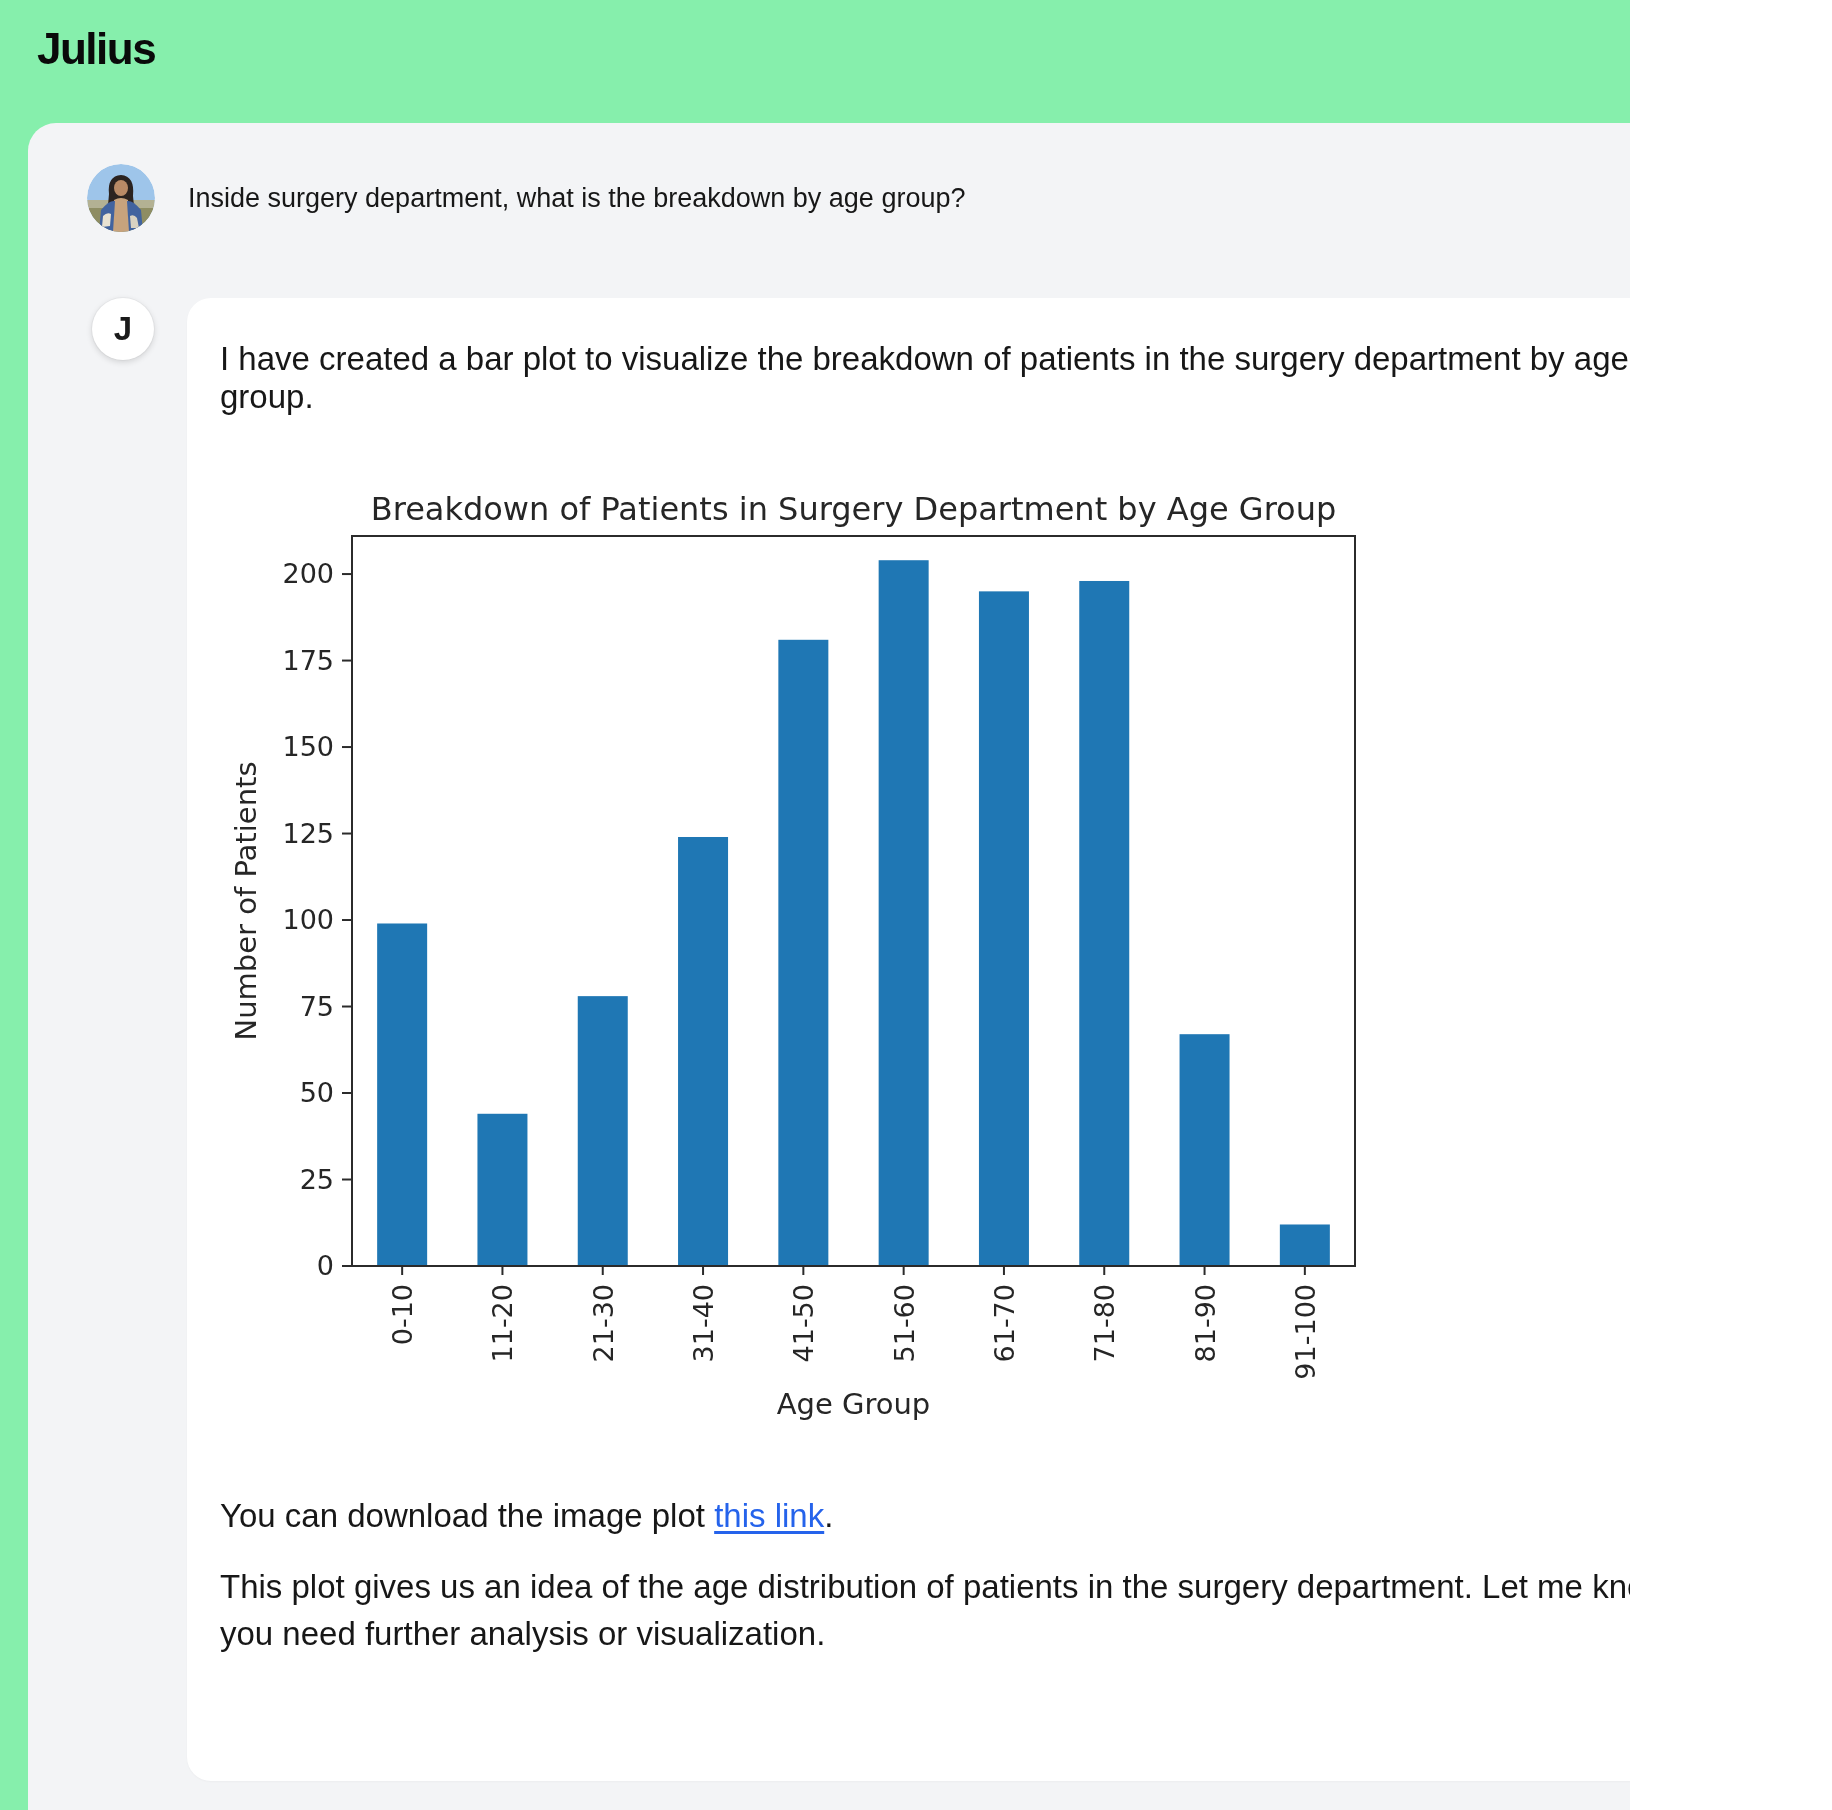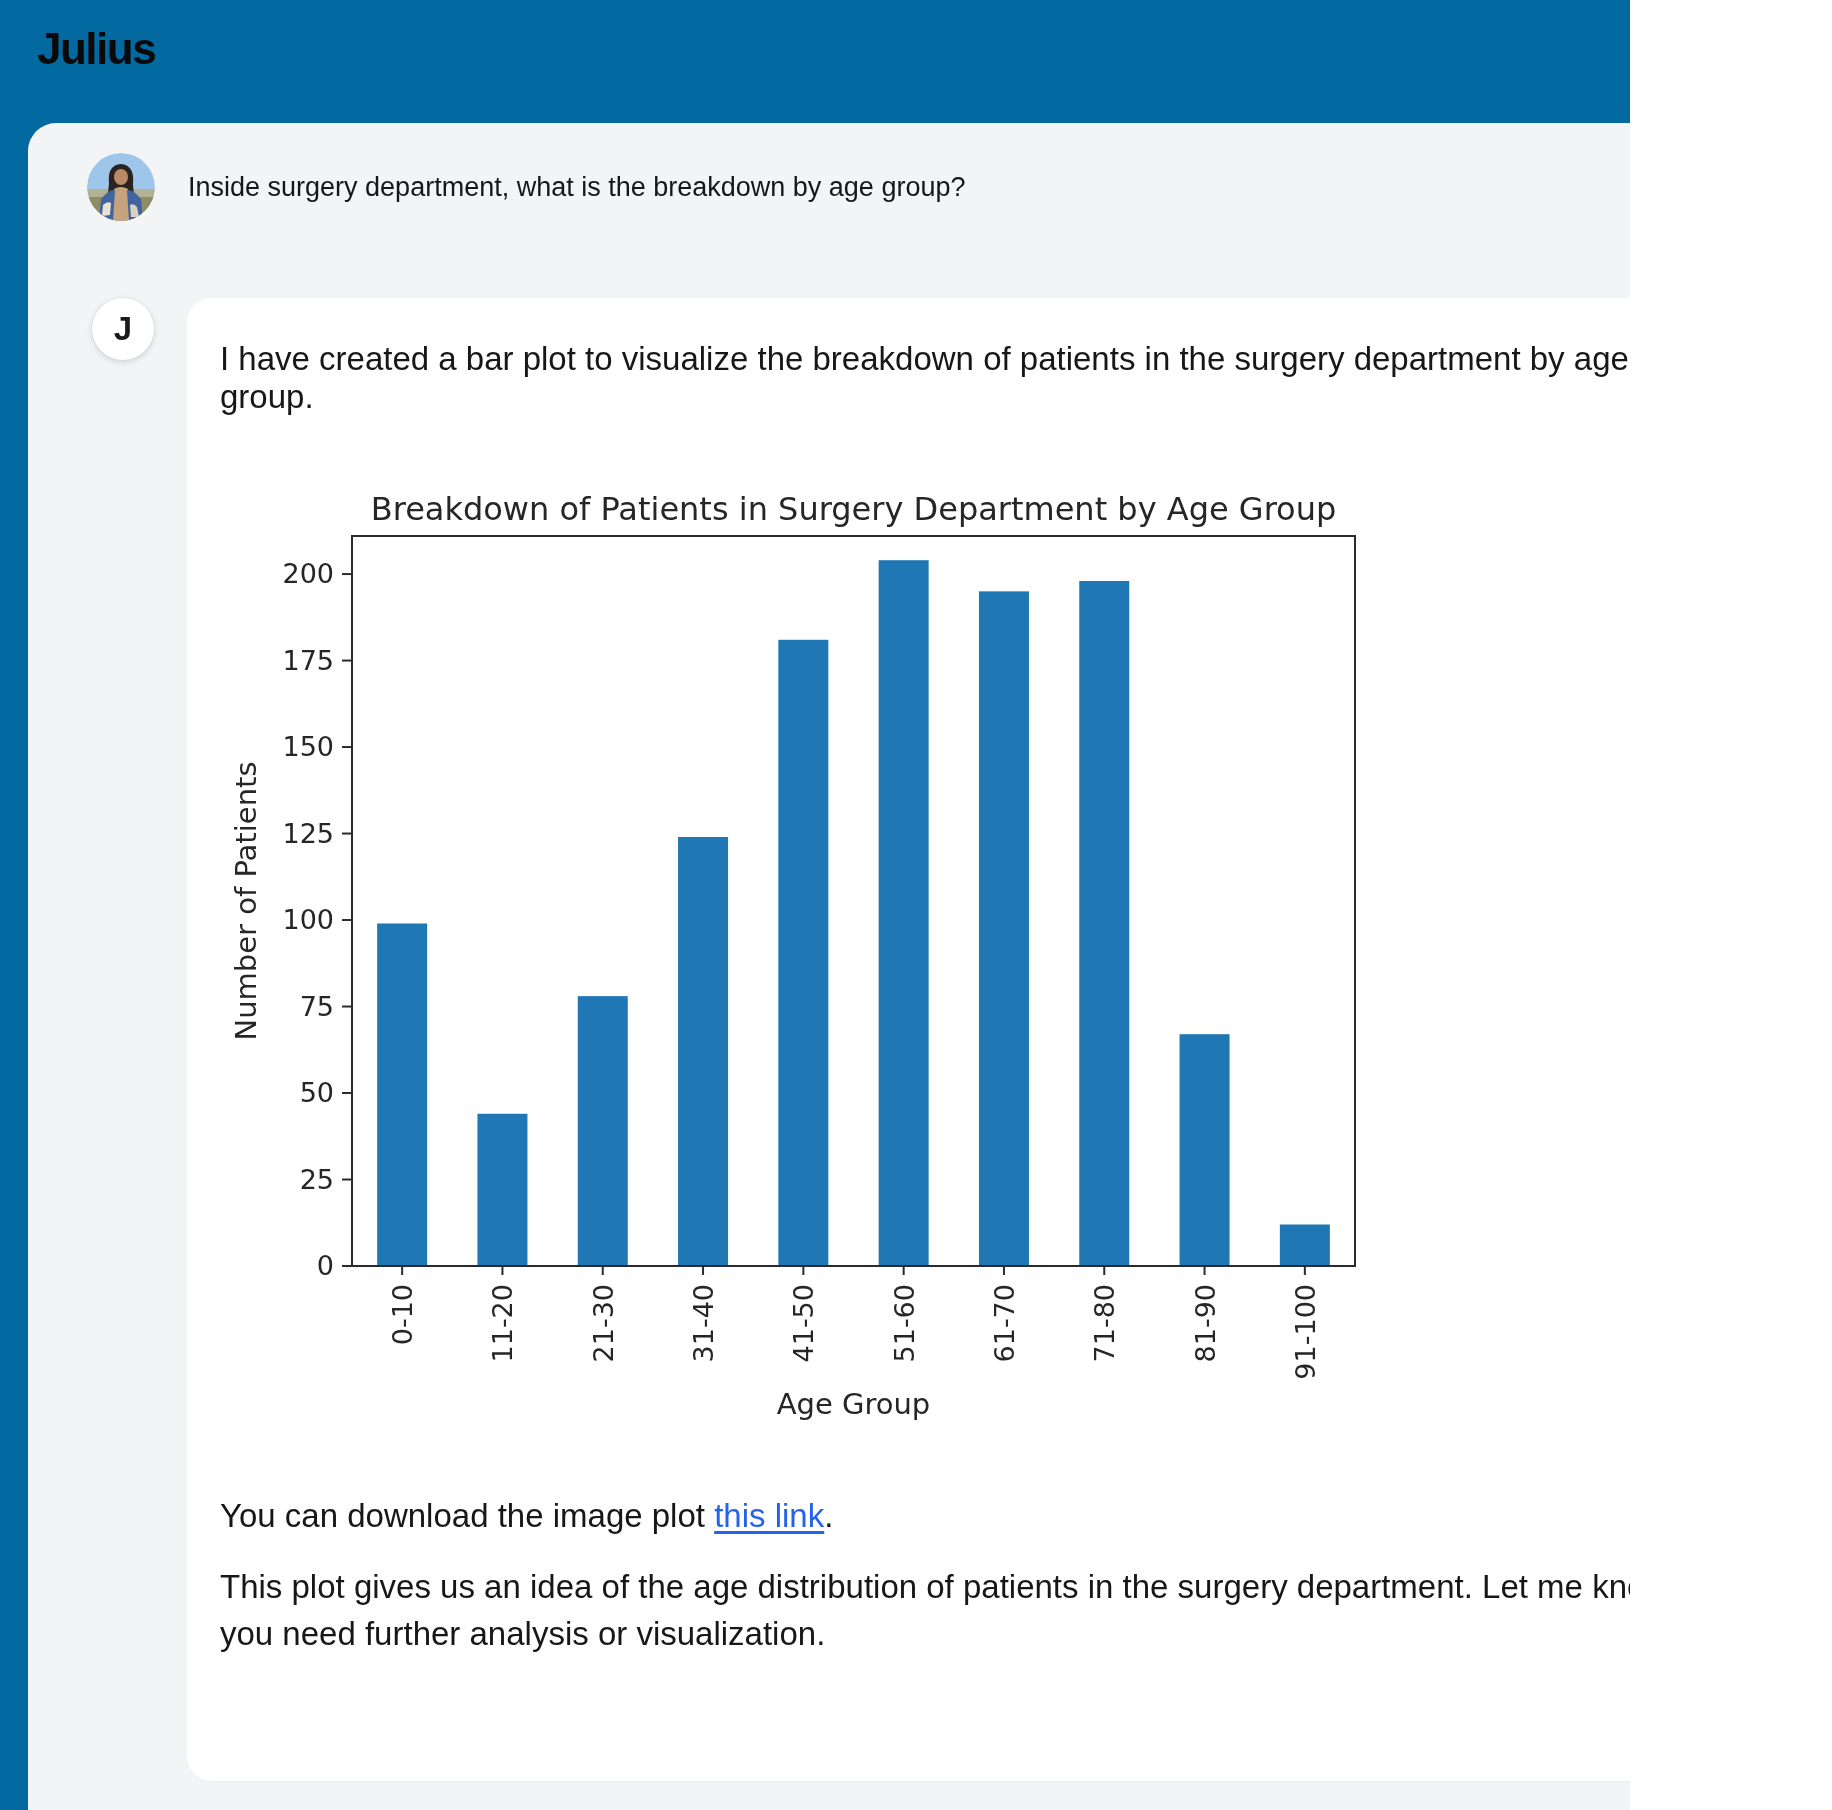--- a/index.html
+++ b/index.html
@@ -1,30 +1,30 @@
 <!DOCTYPE html>
 <html><head>
 <meta charset="utf-8">
 <style>
   * { margin:0; padding:0; box-sizing:border-box; }
   body { background:#fff; font-family:"Liberation Sans", sans-serif; color:#171717; }
-  .page { position:relative; width:1630px; height:1810px; overflow:hidden; background:#0369a1; }
+  .page { position:relative; width:1630px; height:1810px; overflow:hidden; background:#86efac; }
 
   .app-title {
     position:absolute; left:37px; top:24px;
     font-size:44px; font-weight:800; letter-spacing:-1.5px; color:#0a0a0a;
   }
 
   .thread {
     position:absolute; left:28px; top:123px; right:-40px; bottom:-40px;
     background:#f3f4f6; border-radius:28px;
   }
 
   
-  .user-row { position:absolute; left:59px; top:30px; display:flex; align-items:center; gap:33px; }
+  .user-row { position:absolute; left:59px; top:41px; display:flex; align-items:center; gap:33px; }
   .user-avatar { width:68px; height:68px; border-radius:50%; overflow:hidden; flex:0 0 auto; display:block; }
   .user-text { font-size:27px; line-height:34px; color:#171717; }
 
   
   .j-avatar {
     position:absolute; left:64px; top:175px; width:62px; height:62px; border-radius:50%;
     background:#ffffff; box-shadow:0 2px 6px rgba(0,0,0,.14), 0 0 0 1px rgba(0,0,0,.03);
     display:flex; align-items:center; justify-content:center;
     font-size:33px; font-weight:700; color:#1a1a1a;
   }

